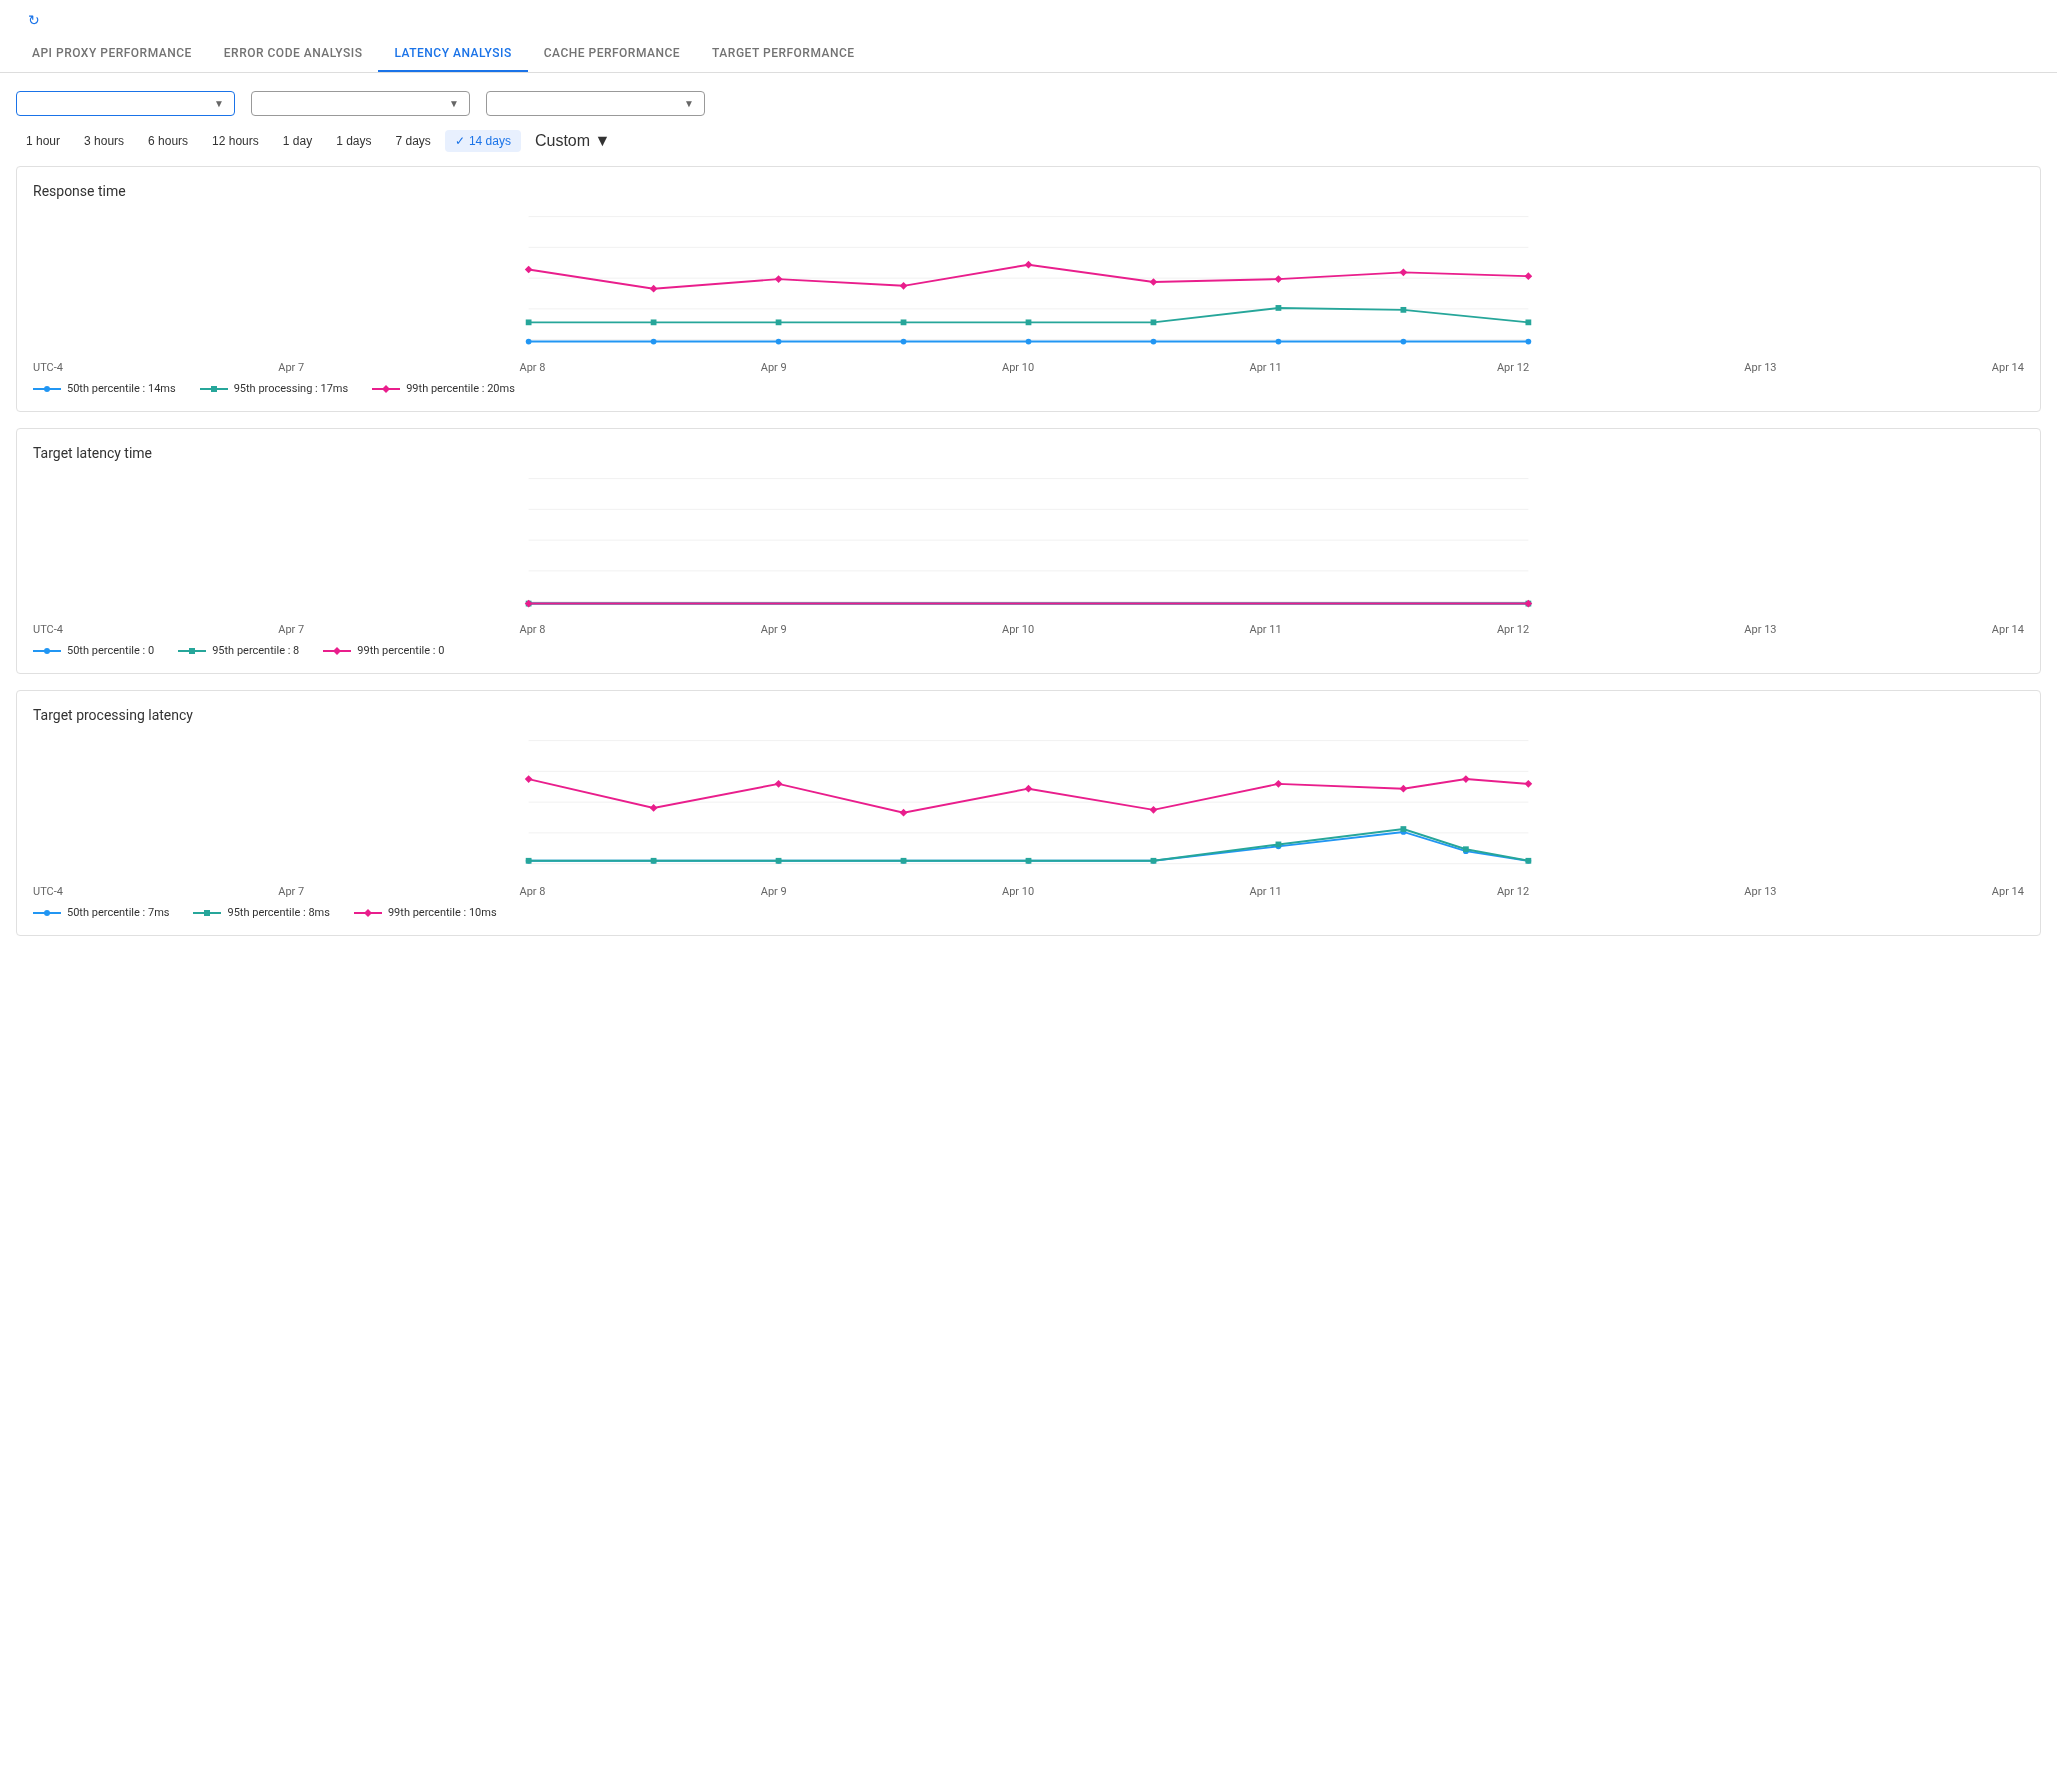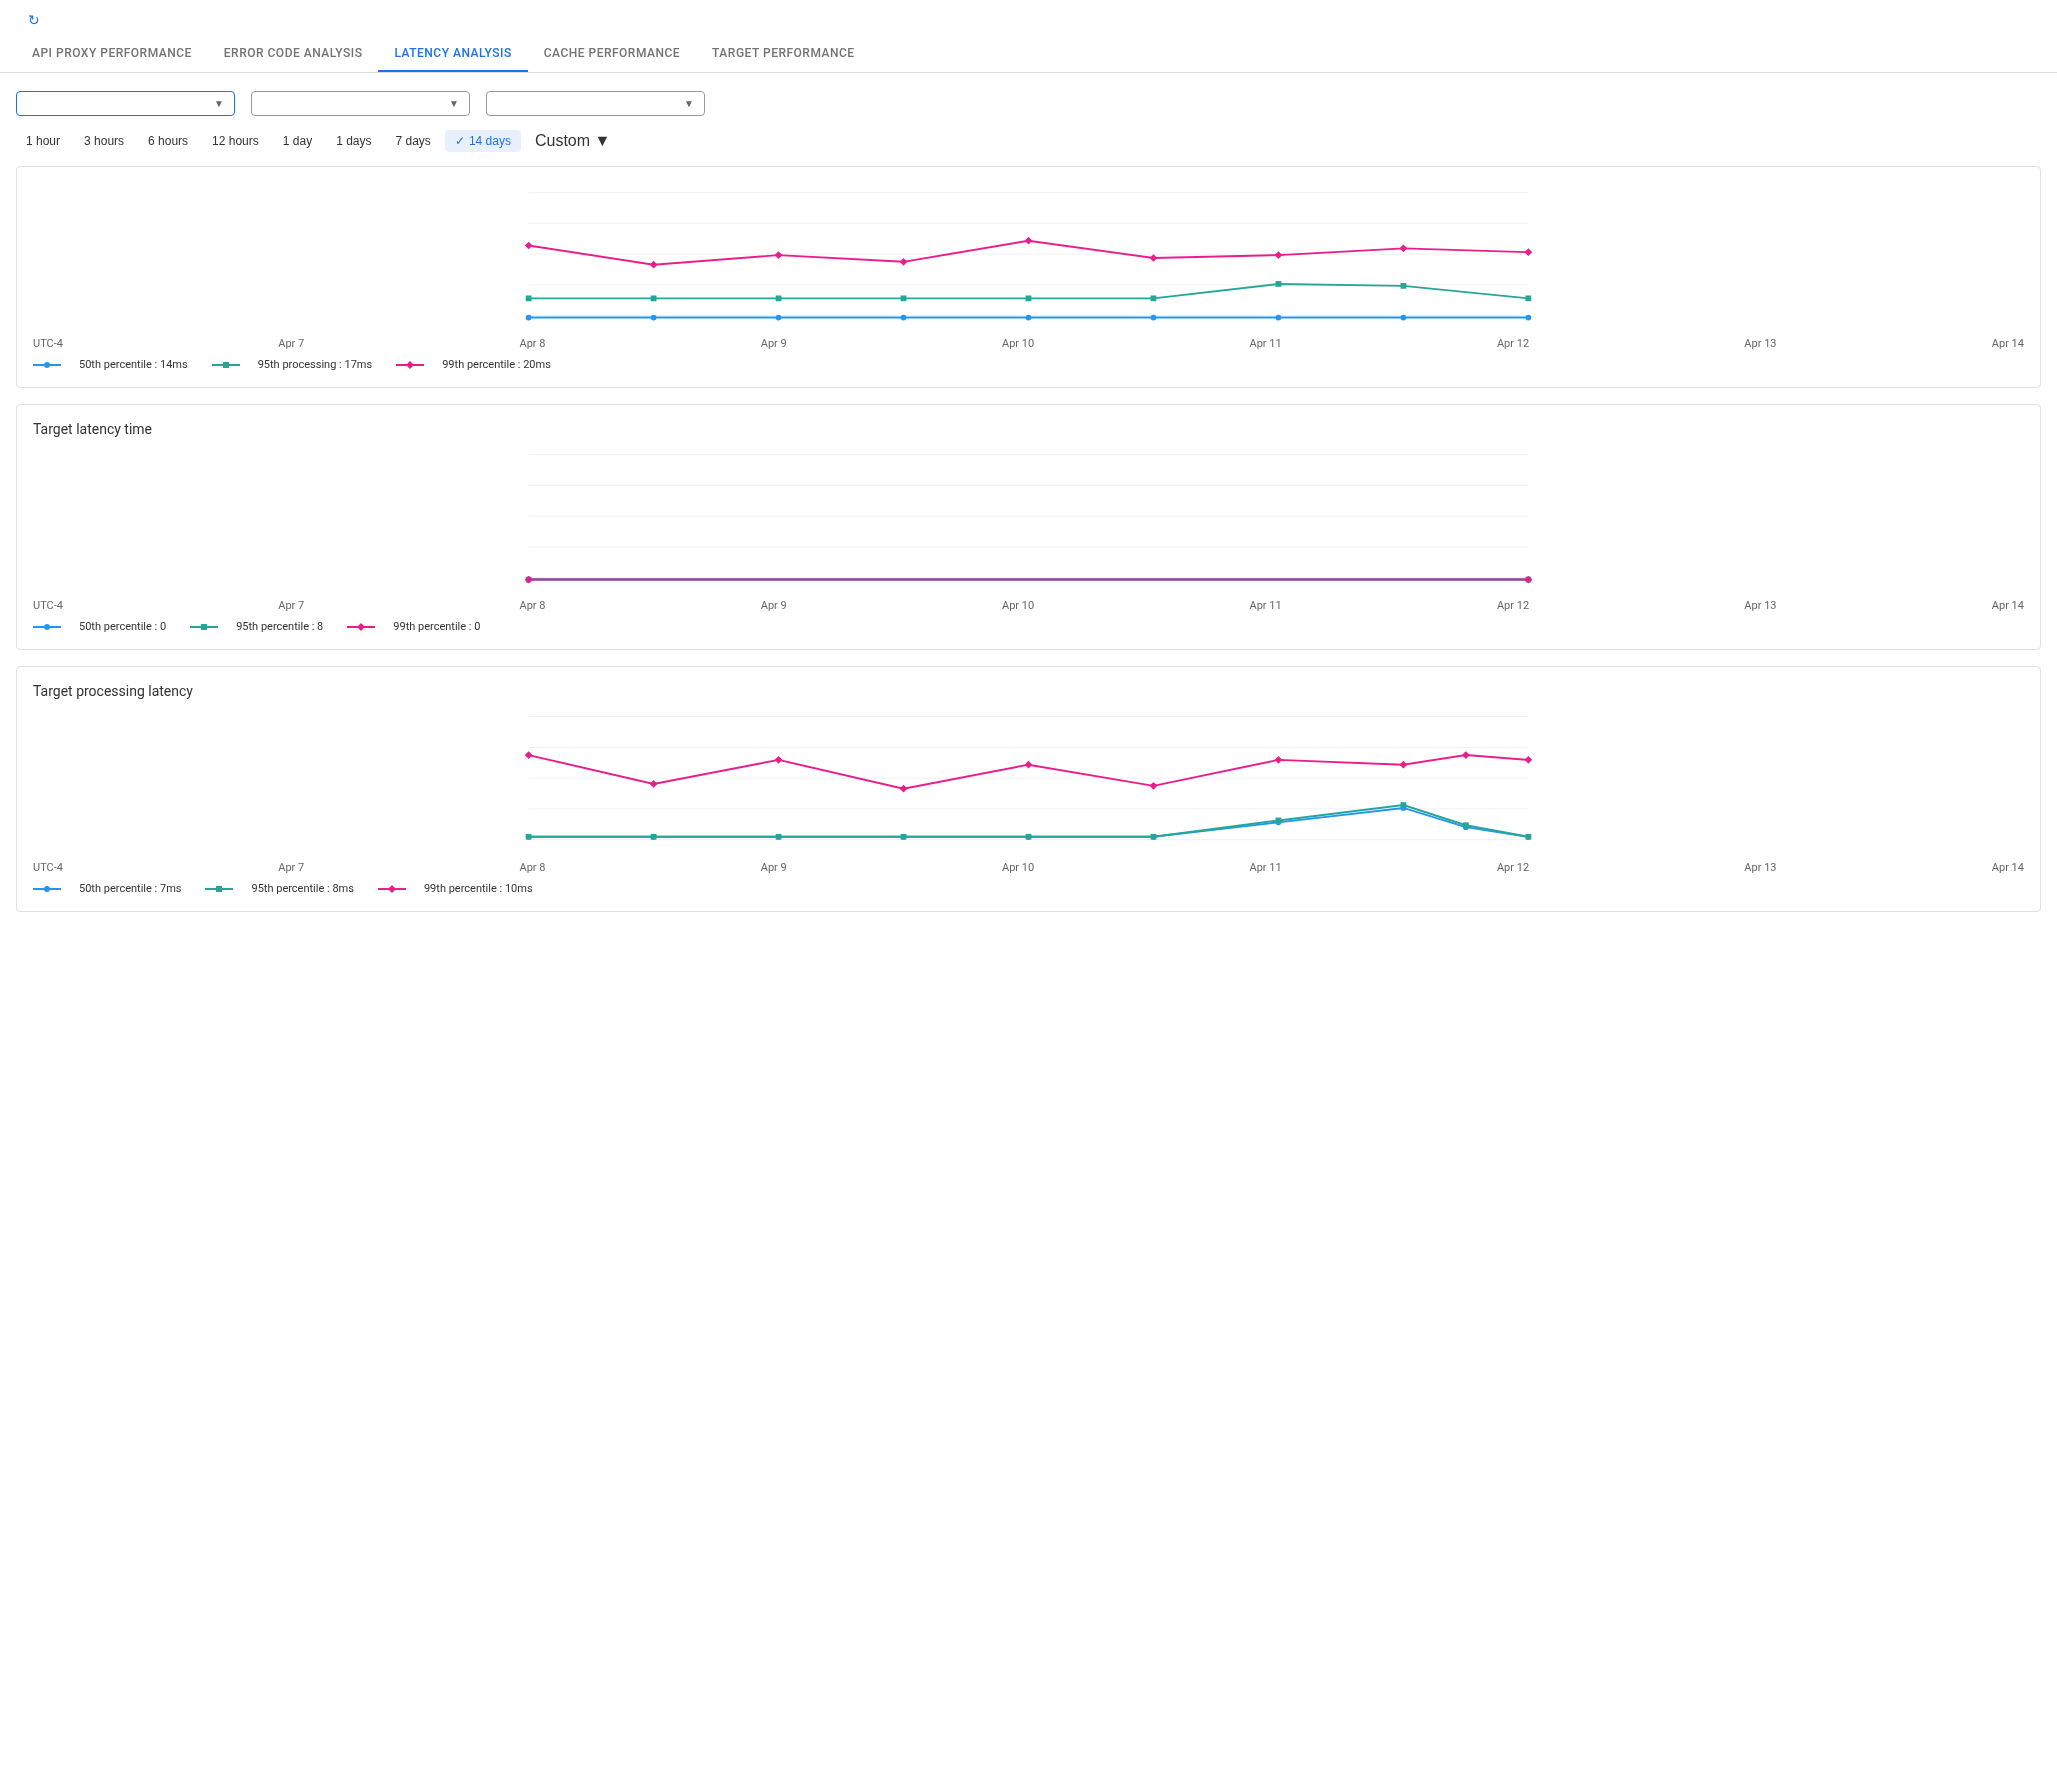--- a/index.html
+++ b/index.html
@@ -23,21 +23,21 @@
 
     .time-filters { display: flex; align-items: center; gap: 4px; padding: 0 16px 12px 16px; }
     .time-btn { padding: 4px 10px; font-size: 12px; color: #333; cursor: pointer; background: none; border: none; }
     .time-btn.active { background: #e8f0fe; border-radius: 4px; color: #1a73e8; display: flex; align-items: center; gap: 4px; font-weight: 500; }
     .custom-btn { display: flex; align-items: center; gap: 4px; padding: 4px 10px; font-size: 16px; color: #333; cursor: pointer; background: none; border: none; }
 
     .chart-section { margin: 0 16px 16px 16px; border: 1px solid #e0e0e0; border-radius: 4px; padding: 16px; }
     .chart-title { font-size: 14px; color: #333; margin-bottom: 8px; }
     .x-axis { display: flex; justify-content: space-between; padding: 2px 0 0 0; font-size: 11px; color: #666; }
     .legend { display: flex; gap: 24px; padding-top: 8px; font-size: 11px; color: #333; align-items: center; }
-    .legend-item { display: flex; align-items: center; gap: 18px; }
+    .legend-item { display: flex; align-items: center; gap: 6px; }
 
     .checkmark { font-size: 12px; }
   </style>
 </head>
 <body>
 
 <div class="header">
   <span class="header-title"></span>
   <button class="refresh-btn">
     <span class="refresh-icon">↻</span>
@@ -86,21 +86,21 @@
     <button class="time-btn">12 hours</button>
     <button class="time-btn">1 day</button>
     <button class="time-btn">1 days</button>
     <button class="time-btn">7 days</button>
     <button class="time-btn active"><span class="checkmark">✓</span> 14 days</button>
     <button class="custom-btn">Custom ▼</button>
   </div>
 
 <div id="charts-container">
 
-<div class="chart-section"><svg width="100%" height="149" viewBox="0 -10 1040 155">
+<div class="chart-section"><div class="chart-title">Response time</div><svg width="100%" height="149" viewBox="0 -10 1040 155">
         <line x1="0" x2="1040" y1="0" y2="0" stroke="#f0f0f0" stroke-width="1"></line>
         <line x1="0" x2="1040" y1="32" y2="32" stroke="#f0f0f0" stroke-width="1"></line>
         <line x1="0" x2="1040" y1="64" y2="64" stroke="#f0f0f0" stroke-width="1"></line>
         <line x1="0" x2="1040" y1="96" y2="96" stroke="#f0f0f0" stroke-width="1"></line>
         <line x1="0" x2="1040" y1="128" y2="128" stroke="#f0f0f0" stroke-width="1"></line>
         <path d="M0,130 L130,130 L260,130 L390,130 L520,130 L650,130 L780,130 L910,130 L1040,130" stroke="#2196f3" stroke-width="2" fill="none"></path>
         <circle cx="0" cy="130" r="3" fill="#2196f3"></circle>
         <circle cx="130" cy="130" r="3" fill="#2196f3"></circle>
         <circle cx="260" cy="130" r="3" fill="#2196f3"></circle>
         <circle cx="390" cy="130" r="3" fill="#2196f3"></circle>

